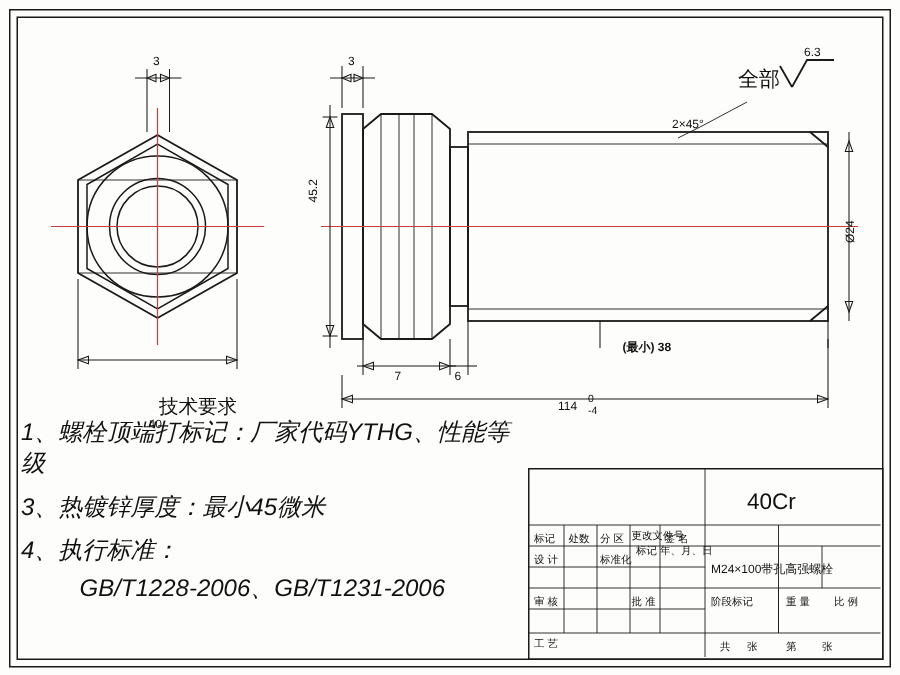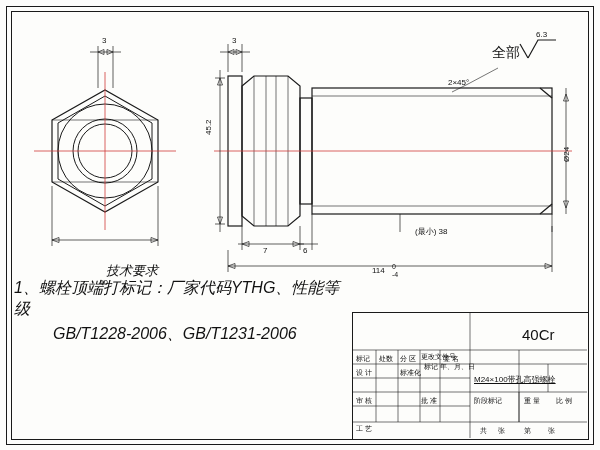--- a/index.html
+++ b/index.html
@@ -122,31 +122,33 @@
 
   <div class="txt sm" style="left:102px;top:36px;">3</div>
   <div class="txt sm" style="left:99px;top:242px;margin-top:36px;">40</div>
 
   <div class="txt sm" style="left:232px;top:36px;">3</div>
   <div class="txt sm" style="left:263px;top:246px;">7</div>
   <div class="txt sm" style="left:303px;top:246px;">6</div>
   <div class="txt sm" style="left:204px;top:135px;transform:rotate(-90deg);transform-origin:left top;">45.2</div>
   <div class="txt sm" style="left:562px;top:162px;transform:rotate(-90deg);transform-origin:left top;">Ø24</div>
   <div class="txt sm" style="left:448px;top:78px;">2×45°</div>
-  <div class="txt sm" style="left:415px;top:226px;">(最小) 38</div>
+  <div class="txt sm" style="left:415px;top:226px;font-weight:bold;">(最小) 38</div>
   <div class="txt sm" style="left:372px;top:266px;">114</div>
   <div class="txt tiny" style="left:392px;top:263px;">0</div>
   <div class="txt tiny" style="left:392px;top:271px;">-4</div>
 
   <div class="txt md" style="left:492px;top:44px;">全部</div>
   <div class="txt sm" style="left:536px;top:30px;">6.3</div>
 
-  <div class="txt lg" style="left:106px;top:262px;font-style:italic;">技术要求</div>
+  <div class="txt lg" style="left:106px;top:262px;">技术要求</div>
   <div class="noteblk">
     <div>1、螺栓顶端打标记：厂家代码YTHG、性能等级</div>
+    <div>3、热镀锌厚度：最小45微米</div>
+    <div>4、执行标准：</div>
     <div style="margin-top:-4px;margin-left:39px;">GB/T1228-2006、GB/T1231-2006</div>
   </div>
 
   <div class="frame" style="left:352px;top:312px;width:235px;height:126px;"></div>
 
   <svg width="600" height="450">
     <line class="thin" x1="352" y1="350" x2="587" y2="350"></line>
     <line class="thin" x1="352" y1="364" x2="470" y2="364"></line>
     <line class="thin" x1="352" y1="378" x2="470" y2="378"></line>
     <line class="thin" x1="352" y1="392" x2="470" y2="392"></line>
@@ -157,22 +159,22 @@
     <line class="thin" x1="470" y1="392" x2="587" y2="392"></line>
     <line class="thin" x1="519" y1="350" x2="519" y2="422"></line>
     <line class="thin" x1="376" y1="350" x2="376" y2="422"></line>
     <line class="thin" x1="398" y1="350" x2="398" y2="422"></line>
     <line class="thin" x1="420" y1="350" x2="420" y2="422"></line>
     <line class="thin" x1="440" y1="350" x2="440" y2="422"></line>
     <line class="thin" x1="548" y1="364" x2="548" y2="392"></line>
     <line class="thin" x1="519" y1="392" x2="519" y2="422"></line>
   </svg>
 
-  <div class="txt xl" style="left:498px;top:326px;margin-left:24px;">40Cr</div>
-  <div class="txt sm" style="left:474px;top:374px;text-decoration:underline;">M24×100带孔高强螺栓</div>
+  <div class="txt xl" style="left:498px;top:326px;">40Cr</div>
+  <div class="txt sm" style="left:474px;top:374px;">M24×100带孔高强螺栓</div>
 
   <div class="txt tiny" style="left:356px;top:354px;">标记</div>
   <div class="txt tiny" style="left:379px;top:354px;">处数</div>
   <div class="txt tiny" style="left:400px;top:354px;">分 区</div>
   <div class="txt tiny" style="left:421px;top:352px;">更改文件号</div>
   <div class="txt tiny" style="left:443px;top:354px;">签 名</div>
   <div class="txt tiny" style="left:440px;top:362px;">年、月、日</div>
 
   <div class="txt tiny" style="left:356px;top:368px;">设 计</div>
   <div class="txt tiny" style="left:356px;top:396px;">审 核</div>

